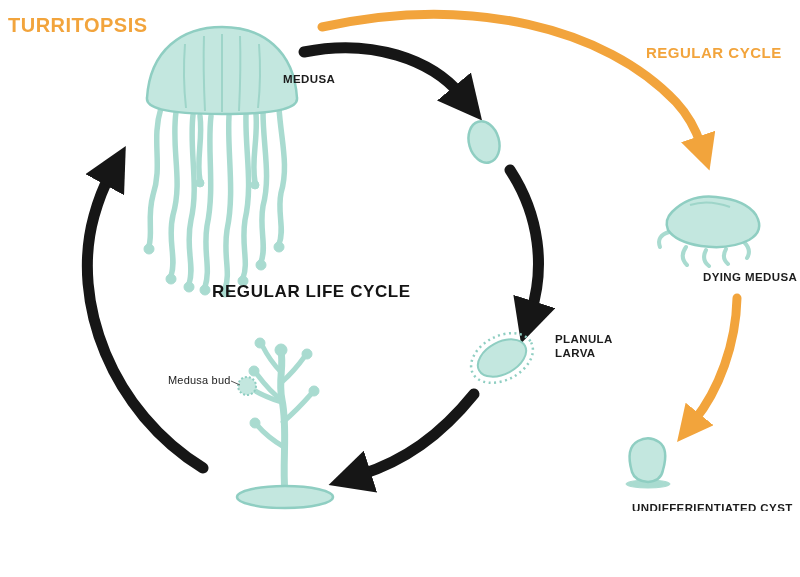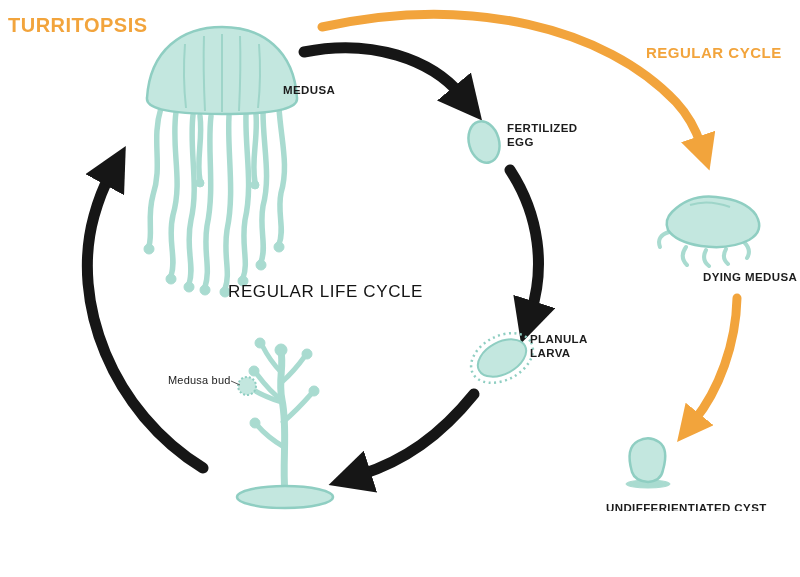--- a/index.html
+++ b/index.html
@@ -16,21 +16,21 @@
   .title{
     position:absolute;left:8px;top:12px;color:var(--accent-orange,#F2A43C);
     font-size:20px;font-weight:bold;line-height:26px;letter-spacing:.5px;
   }
   .reverse{
     position:absolute;left:646px;top:44px;color:var(--accent-orange,#F2A43C);
     font-size:15px;font-weight:bold;letter-spacing:.5px;
   }
   .regular{
     position:absolute;left:212px;top:282px;color:#141414;
-    font-size:17px;font-weight:normal;letter-spacing:.6px;margin-left:16px;
+    font-size:17px;font-weight:bold;letter-spacing:.6px;
   }
   
   .jelly-fill{fill:var(--jelly-fill,#C3E7DF);}
   .jelly-stroke{stroke:var(--jelly-stroke,#8FCEC2);}
   .jelly-line{stroke:var(--jelly-mid,#A9DBD0);}
   .ink-stroke{stroke:var(--arrow-black,#161616);}
   .ink-fill{fill:var(--arrow-black,#161616);}
   .orange-stroke{stroke:var(--accent-orange,#F2A43C);}
   .orange-fill{fill:var(--accent-orange,#F2A43C);}
 </style>
@@ -151,33 +151,29 @@
     </g>
   </svg>
 
   <div class="title">
     <div>TURRITOPSIS</div>
   </div>
 
   <div class="reverse">REGULAR CYCLE</div>
   <div class="regular">REGULAR LIFE CYCLE</div>
 
-  <div class="label" style="left:283px;top:83px;">MEDUSA</div>
+  <div class="label" style="left:283px;top:72px;">MEDUSA</div>
 
-  <div class="label" style="left:507px;top:121px;">
-    <div>FERTILIZED</div>
-    <div>EGG</div>
-  </div>
 
-  <div class="label" style="left:530px;top:332px;">
+  <div class="label" style="left:555px;top:332px;">
     <div>PLANULA</div>
     <div>LARVA</div>
   </div>
 
   <div class="label light" style="left:168px;top:373px;">Medusa bud</div>
 
   <div class="label" style="left:257px;top:514px;">LIFE</div>
 
   <div class="label" style="left:676px;top:270px;padding-left:27px;">DYING MEDUSA</div>
 
-  <div class="label" style="left:606px;top:501px;">UNDIFFERIENTIATED CYST</div>
+  <div class="label" style="left:632px;top:501px;">UNDIFFERIENTIATED CYST</div>
 
 </div>
 
 </body></html>

